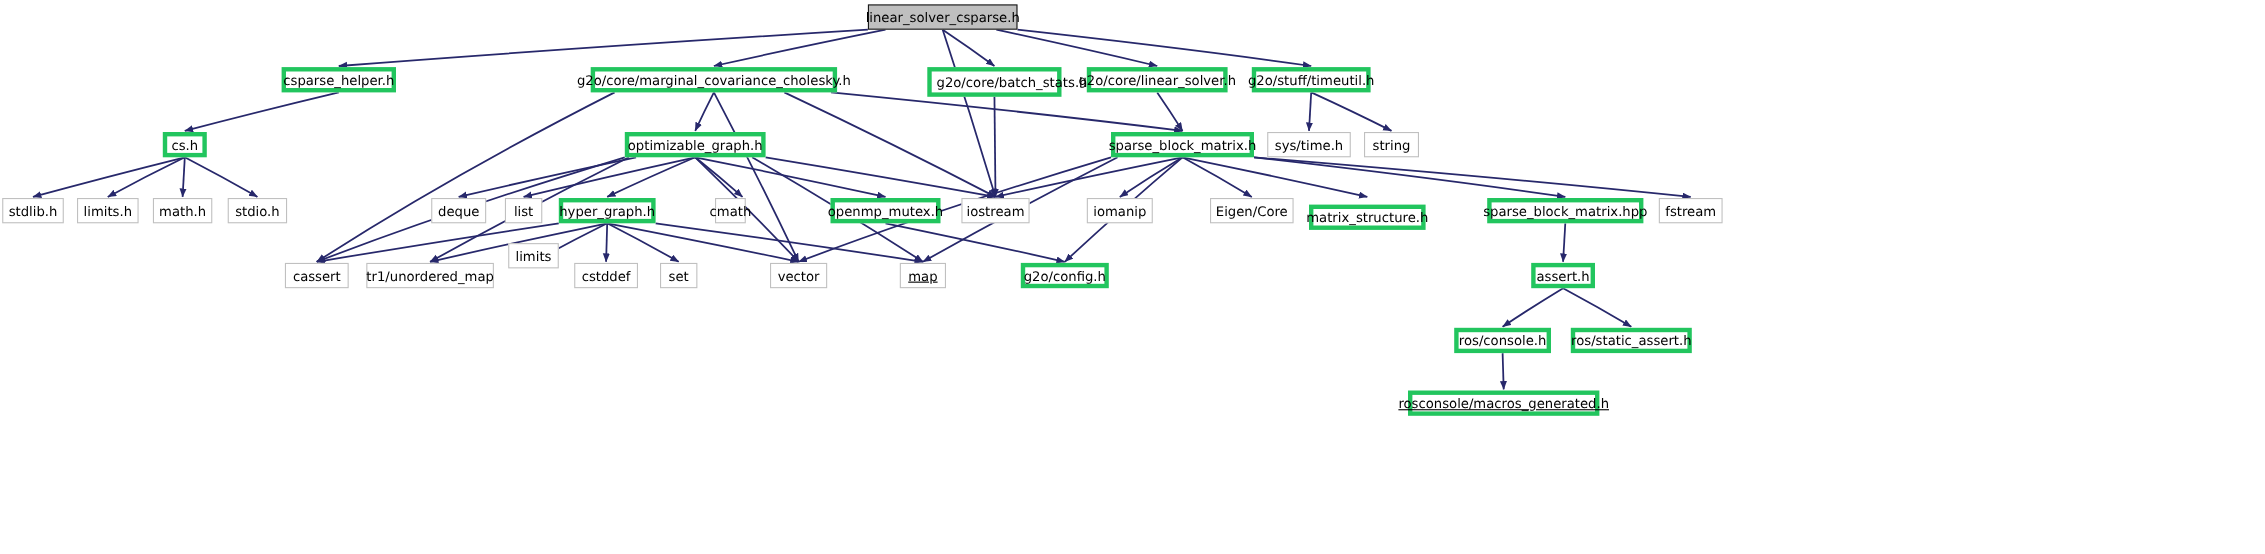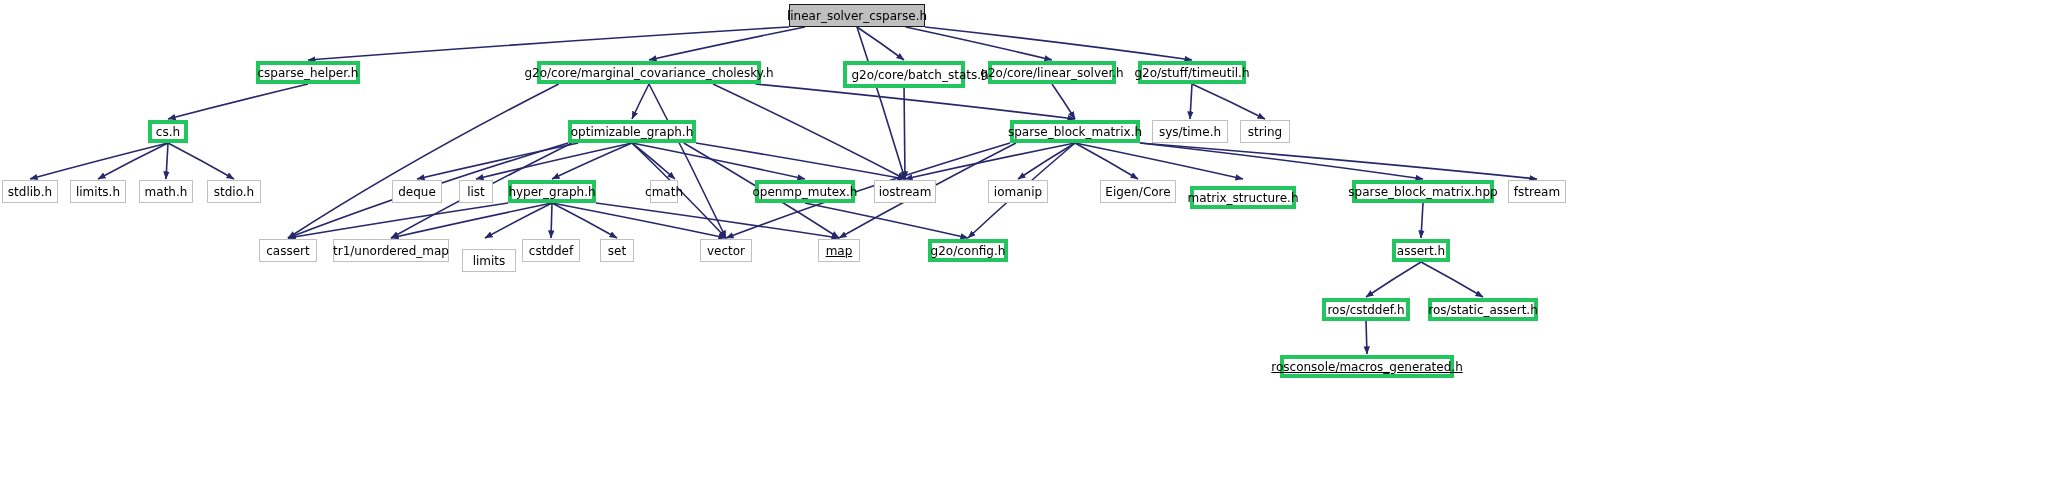--- a/index.html
+++ b/index.html
@@ -155,21 +155,21 @@
       </div>
       <div class="node lib" style="left: 1508px; top: 180px; width: 58px; height: 23px; align-items: center;">
         <span>fstream</span>
       </div>
       <div class="node lib" style="left: 259px; top: 239px; width: 58px; height: 23px;">
         <span>cassert</span>
       </div>
       <div class="node lib" style="left: 333px; top: 239px; width: 116px; height: 23px;">
         <span>tr1/unordered_map</span>
       </div>
-      <div class="node lib" style="left: 462px; top: 249px; width: 54px; height: 23px;">
+      <div class="node lib" style="left: 462px; top: 221px; width: 46px; height: 23px;">
         <span>limits</span>
       </div>
       <div class="node lib" style="left: 522px; top: 239px; width: 58px; height: 23px;">
         <span>cstddef</span>
       </div>
       <div class="node lib" style="left: 600px; top: 239px; width: 34px; height: 23px;">
         <span>set</span>
       </div>
       <div class="node lib" style="left: 700px; top: 239px; width: 52px; height: 23px;">
         <span>vector</span>
@@ -177,21 +177,21 @@
       <div class="node lib" style="left: 818px; top: 239px; width: 42px; height: 23px; text-decoration: underline;">
         <span>map</span>
       </div>
       <div class="node hdr" style="left: 928px; top: 239px; width: 80px; height: 23px;">
         <span>g2o/config.h</span>
       </div>
       <div class="node hdr" style="left: 1392px; top: 239px; width: 58px; height: 23px;">
         <span>assert.h</span>
       </div>
       <div class="node hdr" style="left: 1322px; top: 298px; width: 88px; height: 23px;">
-        <span>ros/cstddef.h</span>
+        <span>ros/console.h</span>
       </div>
       <div class="node hdr" style="left: 1428px; top: 298px; width: 110px; height: 23px;">
         <span>ros/static_assert.h</span>
       </div>
       <div class="node hdr" style="left: 1280px; top: 355px; width: 174px; height: 23px; text-decoration: underline;">
         <span>rosconsole/macros_generated.h</span>
       </div>
     </div>
 </div>
 

